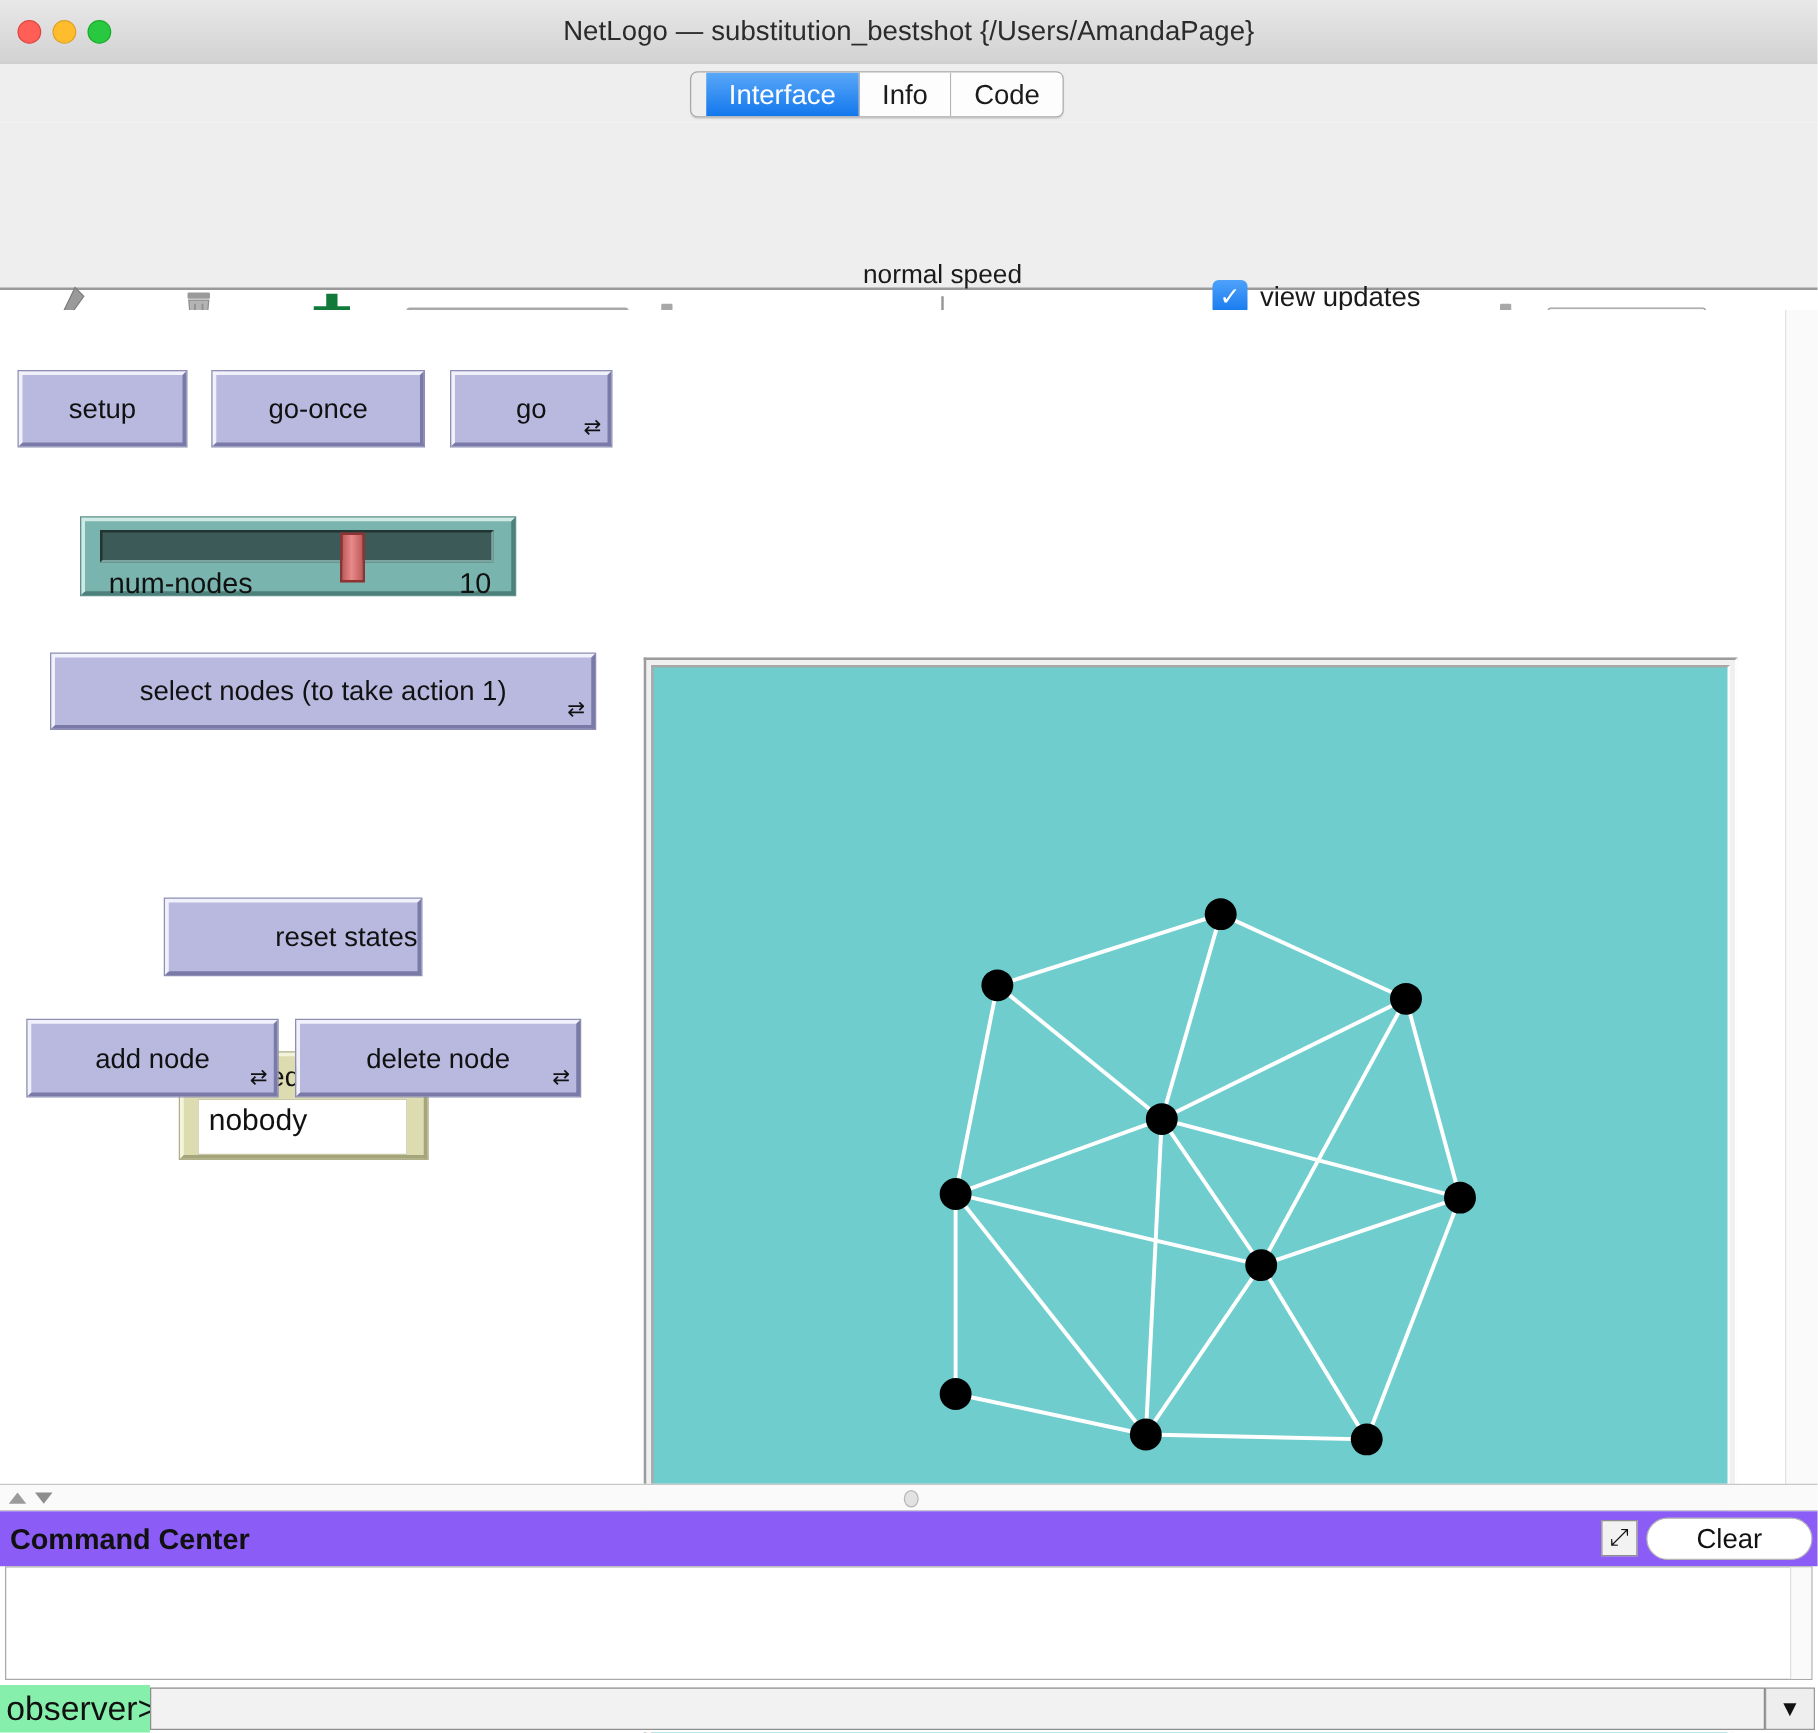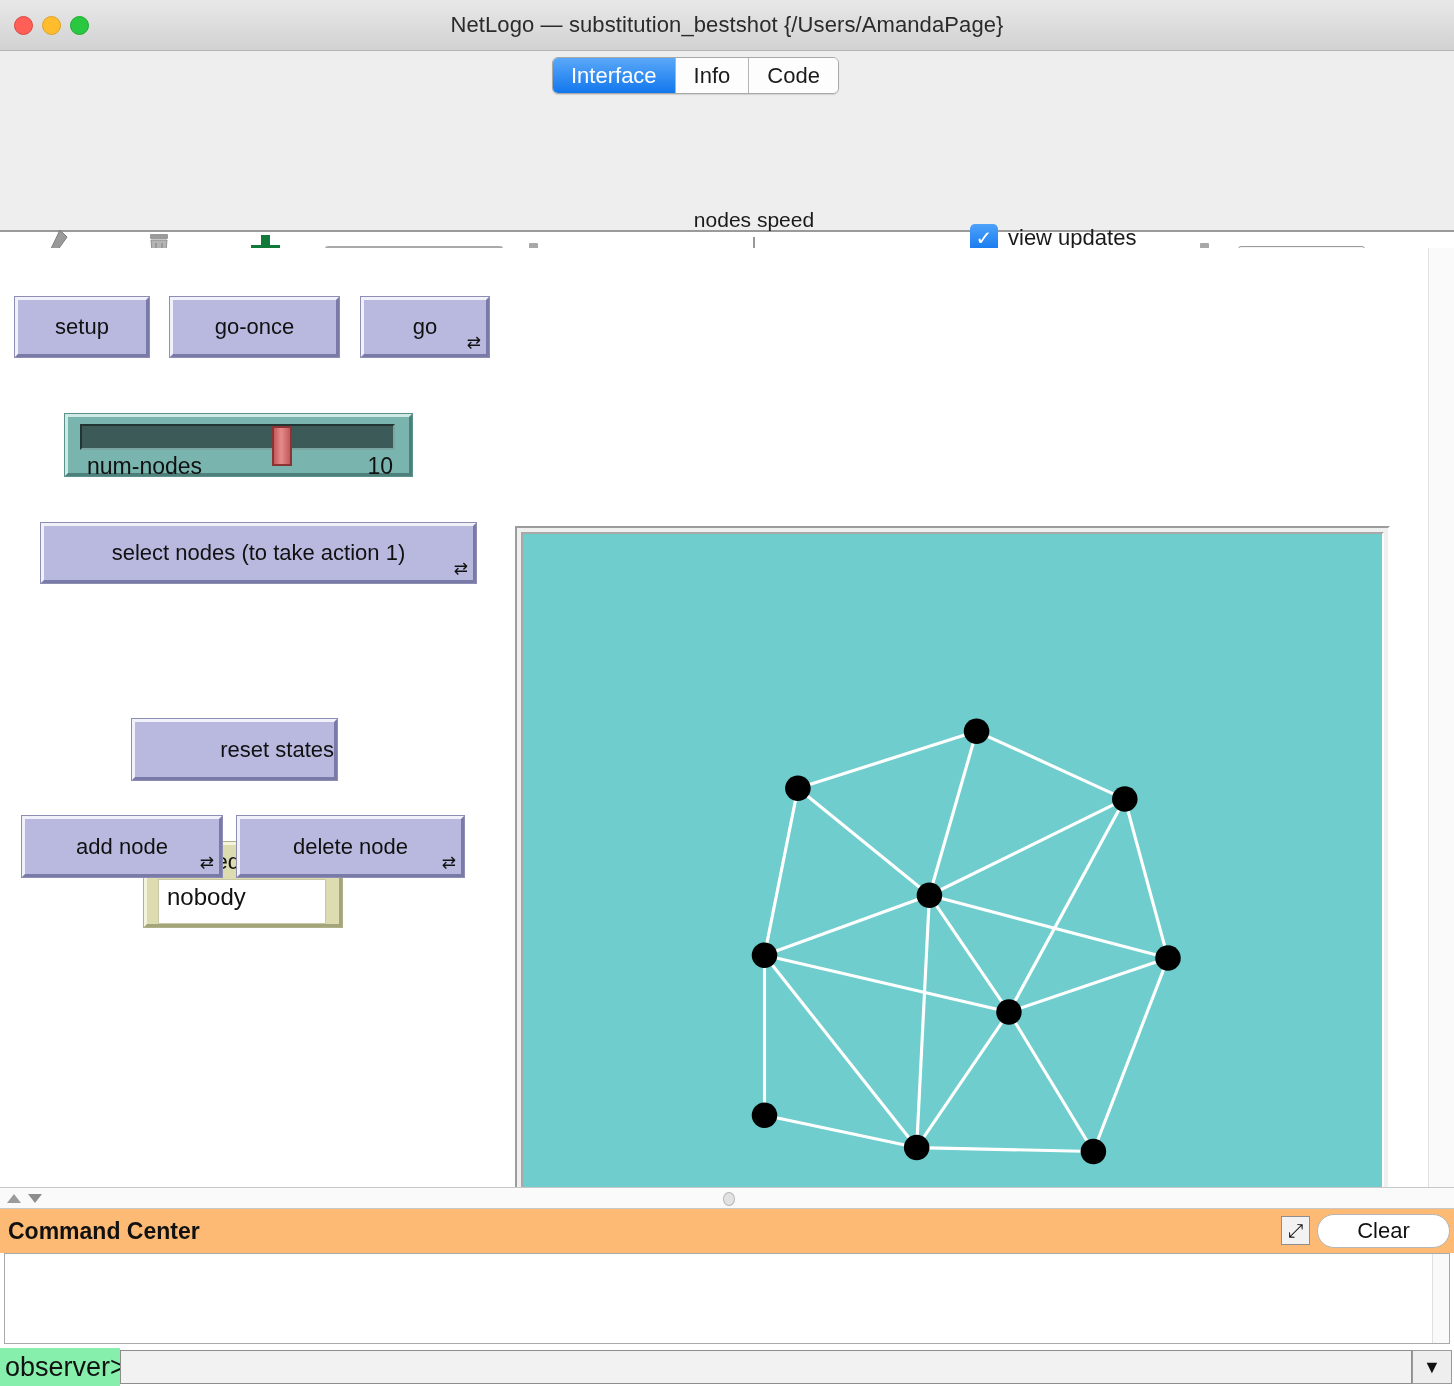--- a/index.html
+++ b/index.html
@@ -32,20 +32,21 @@
   
   #tabzone {
     position:absolute; left:0; top:51px; width:1454px; height:47px;
     background:#eeeeee;
   }
   #tabs {
     position:absolute; left:552px; top:6px;
     height:37px; display:flex;
     border:1px solid #a8a8a8; border-radius:6px; overflow:hidden;
     box-shadow:0 1px 1px rgba(0,0,0,.12);
+    padding-left:12px;
   }
   .tab {
     padding:0 18px; height:35px; line-height:35px;
     font-size:22px; color:#1b1b1b; background:#fdfdfd;
     border-right:1px solid #b5b5b5; cursor:default;
   }
   .tab:last-child { border-right:none;text-align:center; }
   .tab.active {
     background:linear-gradient(#5aa8f8,#1277ed);
     color:#ffffff;
@@ -223,21 +224,21 @@
            border-left:7px solid transparent;border-right:7px solid transparent;border-bottom:9px solid #9b9b9b;}
   #sp-down { position:absolute; left:28px; top:6px; width:0;height:0;
            border-left:7px solid transparent;border-right:7px solid transparent;border-top:9px solid #8d8d8d;}
   #sp-grip { position:absolute; left:723px; top:4px; width:12px; height:14px;
              border-radius:50%; background:#e2e2e2; border:1px solid #b6b6b6; }
 
   
   #cc { position:absolute; left:0; top:1209px; width:1454px; height:177px; background:#ffffff; }
   #cc-header {
     position:absolute; left:0; top:0; width:1454px; height:44px;
-    background:#fdba74; display:flex; align-items:center;
+    background:#8b5cf6; display:flex; align-items:center;
   }
   #cc-title { font-size:23px; font-weight:bold; color:#111; padding-left:8px; }
   #cc-expand {
     position:absolute; right:144px; top:7px; width:29px; height:29px;
     background:#f2f2f2; border:1px solid #8e8e8e;
     display:flex; align-items:center; justify-content:center;
     font-size:19px; color:#111; line-height:1;
   }
   #cc-clear {
     position:absolute; right:4px; top:5px; width:133px; height:34px;
@@ -326,21 +327,21 @@
 
   <div id="widget-select">
     <div id="widget-icon">abc</div>
     <div id="widget-name">Button</div>
     <div id="widget-caret"></div>
   </div>
 
   <div class="vsep" style="left:529px; top:145px;"></div>
 
   <div id="speedbox">
-    <div id="speedlabel">nodes speed</div>
+    <div id="speedlabel">normal speed</div>
     <div id="slider-wrap">
       <div id="slider-track"></div>
       <div id="slider-notch"></div>
       <div id="slider-thumb"></div>
     </div>
     <div id="tickslabel">ticks: 0</div>
   </div>
 
   <div id="viewupd">
     <div id="vu-check">✓</div>

